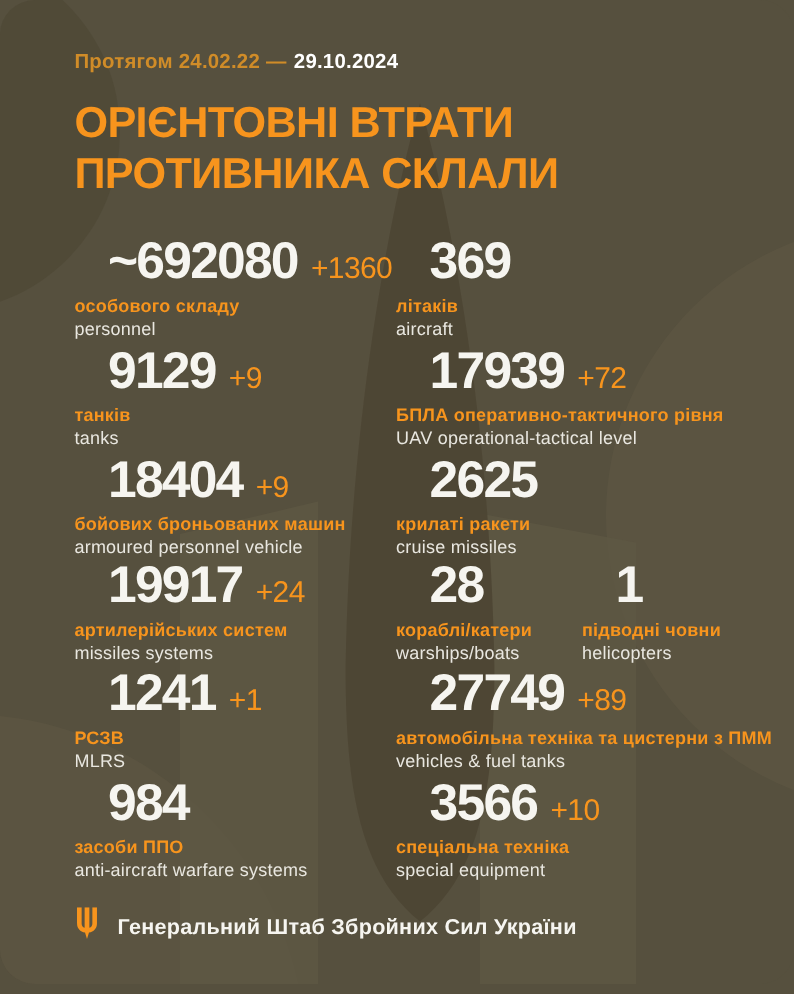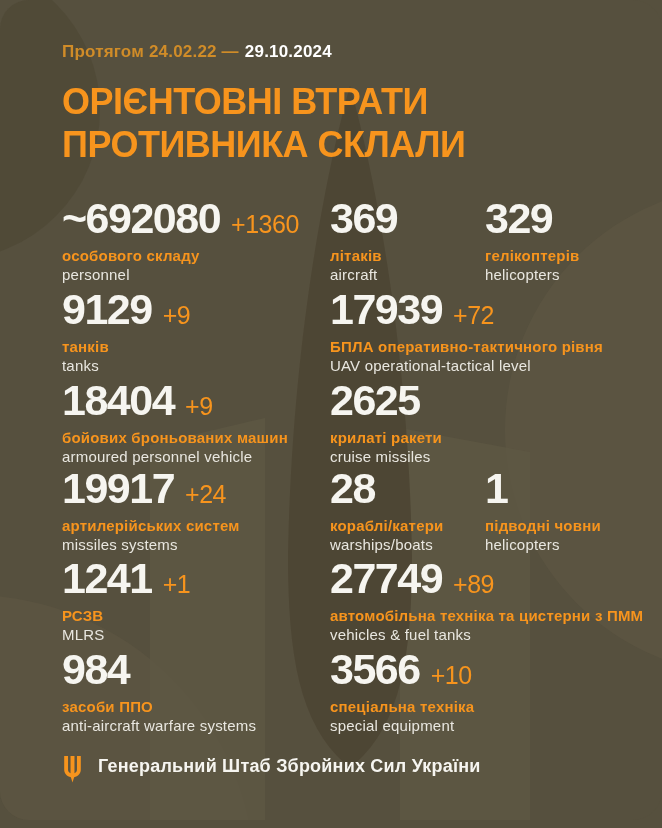--- a/index.html
+++ b/index.html
@@ -45,21 +45,21 @@
     line-height:1.2;letter-spacing:-.5px;
     text-transform:uppercase;
   }
   .stat{position:absolute;white-space:nowrap;}
   .r1{top:197px}.r2{top:288px}.r3{top:379px}.r4{top:467px}.r5{top:557px}.r6{top:648px}
   .c1{left:62px}.c2{left:330px}.c3{left:485px}
   .stat .numline{display:flex;align-items:baseline;gap:11px;}
   .stat .value{
     color:var(--number-white);
     font-size:43px;font-weight:800;
-    line-height:1;letter-spacing:-1.5px;
+    line-height:1;letter-spacing:-1.5px;margin-left:28px;
   }
   .stat .delta{
     color:var(--accent);
     font-size:25px;font-weight:400;
     letter-spacing:-.5px;
   }
   .stat .delta:empty{display:none;}
   .stat .label-uk{
     margin-top:7px;
     color:var(--accent);
@@ -67,21 +67,21 @@
     letter-spacing:.2px;
   }
   .stat .label-en{
     margin-top:2px;
     color:var(--label-white);
     font-size:15px;font-weight:400;
     letter-spacing:.2px;
   }
   .footer{
     position:absolute;top:756px;left:62px;
-    display:flex;align-items:flex-start;gap:15px;
+    display:flex;align-items:flex-end;gap:15px;
   }
   .footer .trident{width:21px;height:27px;flex:0 0 auto;}
   .footer .source{
     color:var(--number-white);
     font-size:18px;font-weight:700;
     letter-spacing:.2px;white-space:nowrap;
   }
 </style>
 </head>
 <body>
@@ -116,27 +116,20 @@
   </div>
 
   <div class="stat r1 c2">
     <div class="numline">
         <span class="value">369</span>
       </div>
     <div class="label-uk">літаків</div>
     <div class="label-en">aircraft</div>
   </div>
 
-  <div class="stat r1 c3">
-    <div class="numline">
-        <span class="value">329</span>
-      </div>
-    <div class="label-uk">гелікоптерів</div>
-    <div class="label-en">helicopters</div>
-  </div>
 
   <div class="stat r2 c1">
     <div class="numline">
         <span class="value">9129</span>
         <span class="delta">+9</span>
       </div>
     <div class="label-uk">танків</div>
     <div class="label-en">tanks</div>
   </div>
 

